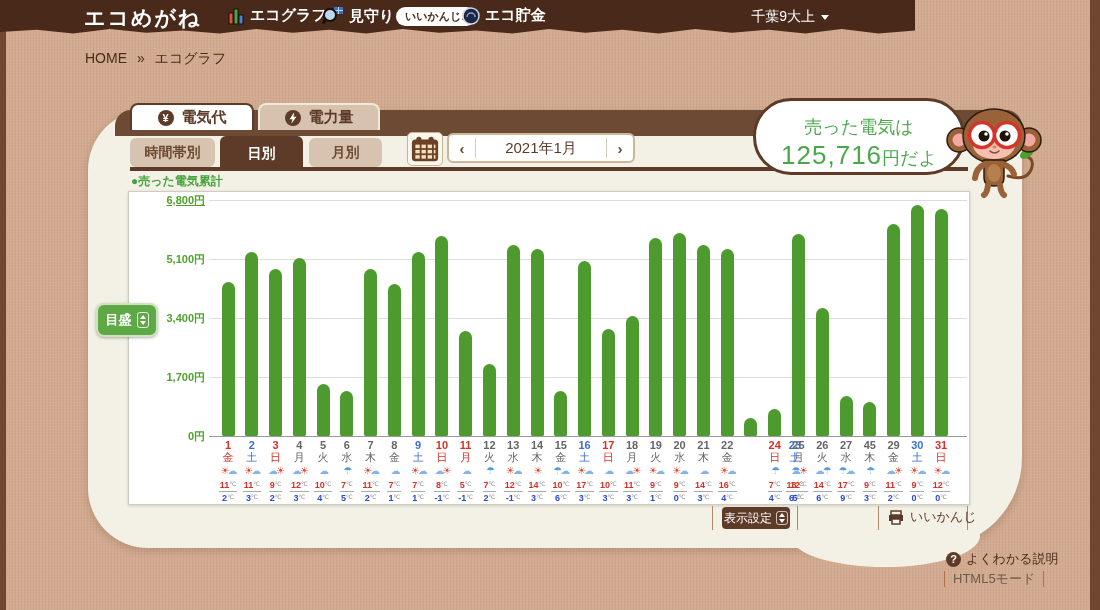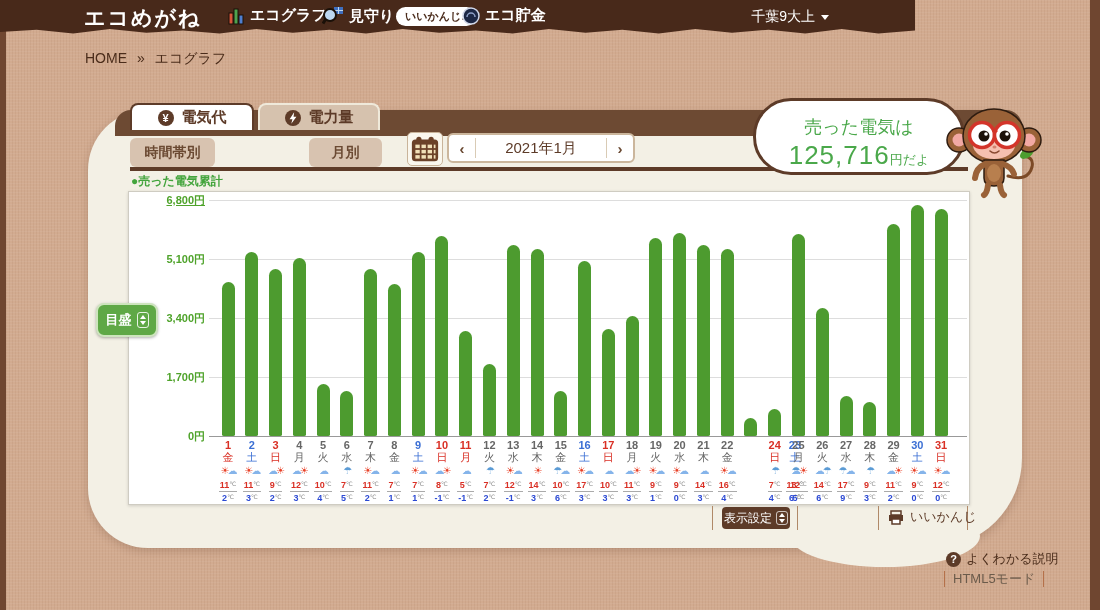--- a/index.html
+++ b/index.html
@@ -61,21 +61,21 @@
   #datenav .chev{width:26px;text-align:center;color:#6b4a33;font-size:15px;font-weight:bold;cursor:pointer;}
   #datenav .vline{width:1px;height:20px;background:#d9cbb5;}
   #datenav .dlabel{flex:1;text-align:center;color:#5d3b28;font-size:15px;}
 
   
   #bubble{position:absolute;left:753px;top:98px;width:212px;height:77px;background:#fff;border:3px solid #5d3b28;
     border-radius:38px;z-index:5;box-sizing:border-box;text-align:center;padding-top:14px;}
   #bubble .l1{color:#4aa84a;font-size:18px;}
   #bubble .l2{color:#4aa84a;margin-top:1px;}
   #bubble .amt{font-size:26px;letter-spacing:1px;}
-  #bubble .sfx{font-size:13px;}
+  #bubble .sfx{font-size:18px;}
   #mascot{position:absolute;left:942px;top:98px;z-index:6;}
 
   
   #legend{position:absolute;left:131px;top:173px;font-size:12px;color:#43a43c;z-index:4;font-weight:bold;}
   #plot{position:absolute;left:128px;top:191px;width:840px;height:312px;background:#fff;
     border:1px solid #cfccc2;box-shadow:0 1px 3px rgba(0,0,0,.15);z-index:3;}
   .gridline{position:absolute;left:80px;width:758px;height:1px;background:#ddd;}
   .axisline{background:#999;}
   .ytick{position:absolute;left:0;width:76px;text-align:right;font-size:11px;color:#4fa32b;font-weight:bold;}
   .bar{position:absolute;width:13px;background:#4d9b2f;border-radius:7px 7px 2px 2px;}
@@ -180,20 +180,21 @@
   </div>
   <div class="maintab" id="tab-denryoku">
     <svg width="16" height="16" viewBox="0 0 14 14">
       <circle cx="7" cy="7" r="7" fill="#5d3b28"></circle>
       <polygon points="8,2 4,8 6.5,8 5.5,12 10,6 7.5,6" fill="#fff"></polygon>
     </svg>
     <span>電力量</span>
   </div>
 
   <div class="subtab" id="sub-jikan">時間帯別</div>
+  <div class="subtab" id="sub-nichi">日別</div>
   <div class="subtab" id="sub-tsuki">月別</div>
   <div id="subline"></div>
 
   <div id="calbtn">
     <svg width="28" height="28" viewBox="0 0 32 30">
       <circle cx="9" cy="4" r="3" fill="#6b4128"></circle>
         <circle cx="23" cy="4" r="3" fill="#6b4128"></circle>
       <rect x="1" y="4" rx="4" width="30" height="25" fill="#6b4128"></rect>
       <g fill="#f1e0b8">
         <rect x="5" y="10" width="5" height="4"></rect>
@@ -317,21 +318,21 @@
       <div class="daycol" style="left: 606.94px; margin-left: 44px;"><div class="dnum sat">23</div><div class="dwk sat">土</div><div class="dwx"><span class="wx-rain">☂</span></div><div class="dtmp"><div class="hi">13<span class="u">℃</span></div><div class="lo">6<span class="u">℃</span></div></div></div>
       <div class="bar" style="left: 639.21px; top: 217.276px; height: 26.7235px;"></div>
       <div class="daycol" style="left: 630.71px;"><div class="dnum holiday">24</div><div class="dwk holiday">日</div><div class="dwx"><span class="wx-rain">☂</span></div><div class="dtmp"><div class="hi">7<span class="u">℃</span></div><div class="lo">4<span class="u">℃</span></div></div></div>
       <div class="bar" style="left: 662.98px; top: 41.6647px; height: 202.335px;"></div>
       <div class="daycol" style="left: 654.48px;"><div class="dnum wd">25</div><div class="dwk wd">月</div><div class="dwx"><span class="wx-cloud">☁</span><span class="wx-sun">☀</span></div><div class="dtmp"><div class="hi">12<span class="u">℃</span></div><div class="lo">5<span class="u">℃</span></div></div></div>
       <div class="bar" style="left: 686.75px; top: 116.282px; height: 127.718px;"></div>
       <div class="daycol" style="left: 678.25px;"><div class="dnum wd">26</div><div class="dwk wd">火</div><div class="dwx"><span class="wx-cloud">☁</span><span class="wx-rain">☂</span></div><div class="dtmp"><div class="hi">14<span class="u">℃</span></div><div class="lo">6<span class="u">℃</span></div></div></div>
       <div class="bar" style="left: 710.52px; top: 204.088px; height: 39.9118px;"></div>
       <div class="daycol" style="left: 702.02px;"><div class="dnum wd">27</div><div class="dwk wd">水</div><div class="dwx"><span class="wx-rain">☂</span><span class="wx-cloud">☁</span></div><div class="dtmp"><div class="hi">17<span class="u">℃</span></div><div class="lo">9<span class="u">℃</span></div></div></div>
       <div class="bar" style="left: 734.29px; top: 209.988px; height: 34.0118px;"></div>
-      <div class="daycol" style="left: 725.79px;"><div class="dnum wd">28</div><div class="dwk wd">木</div><div class="dwx"><span class="wx-rain">☂</span></div><div class="dtmp"><div class="hi">9<span class="u">℃</span></div><div class="lo">3<span class="u">℃</span></div></div></div>
+      <div class="daycol" style="left: 725.79px;"><div class="dnum wd">45</div><div class="dwk wd">木</div><div class="dwx"><span class="wx-rain">☂</span></div><div class="dtmp"><div class="hi">9<span class="u">℃</span></div><div class="lo">3<span class="u">℃</span></div></div></div>
       <div class="bar" style="left: 758.06px; top: 32.2941px; height: 211.706px;"></div>
       <div class="daycol" style="left: 749.56px;"><div class="dnum wd">29</div><div class="dwk wd">金</div><div class="dwx"><span class="wx-cloud">☁</span><span class="wx-sun">☀</span></div><div class="dtmp"><div class="hi">11<span class="u">℃</span></div><div class="lo">2<span class="u">℃</span></div></div></div>
       <div class="bar" style="left: 781.83px; top: 13.2059px; height: 230.794px;"></div>
       <div class="daycol" style="left: 773.33px;"><div class="dnum sat">30</div><div class="dwk sat">土</div><div class="dwx"><span class="wx-sun">☀</span><span class="wx-cloud">☁</span></div><div class="dtmp"><div class="hi">9<span class="u">℃</span></div><div class="lo">0<span class="u">℃</span></div></div></div>
       <div class="bar" style="left: 805.6px; top: 17.3706px; height: 226.629px;"></div>
       <div class="daycol" style="left: 797.1px;"><div class="dnum holiday">31</div><div class="dwk holiday">日</div><div class="dwx"><span class="wx-sun">☀</span><span class="wx-cloud">☁</span></div><div class="dtmp"><div class="hi">12<span class="u">℃</span></div><div class="lo">0<span class="u">℃</span></div></div></div>
     </div>
 
   <div id="scalebtn">
     <span>目盛</span>

